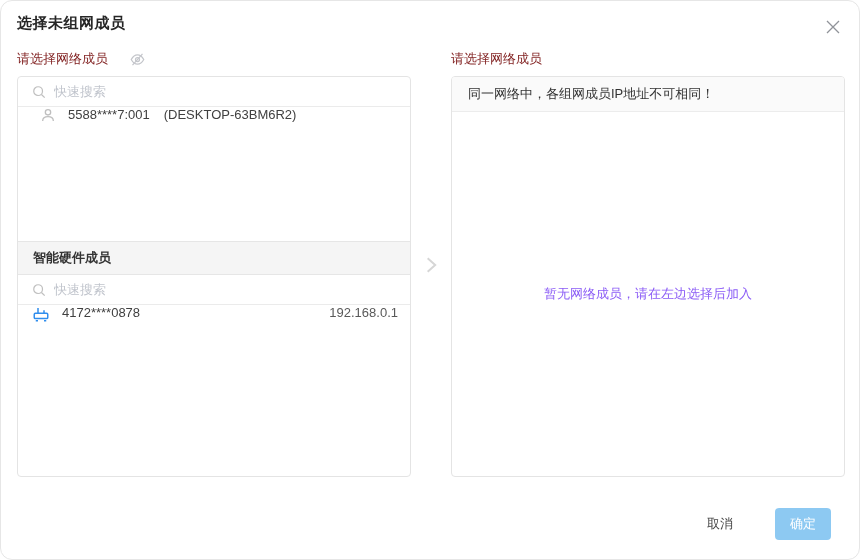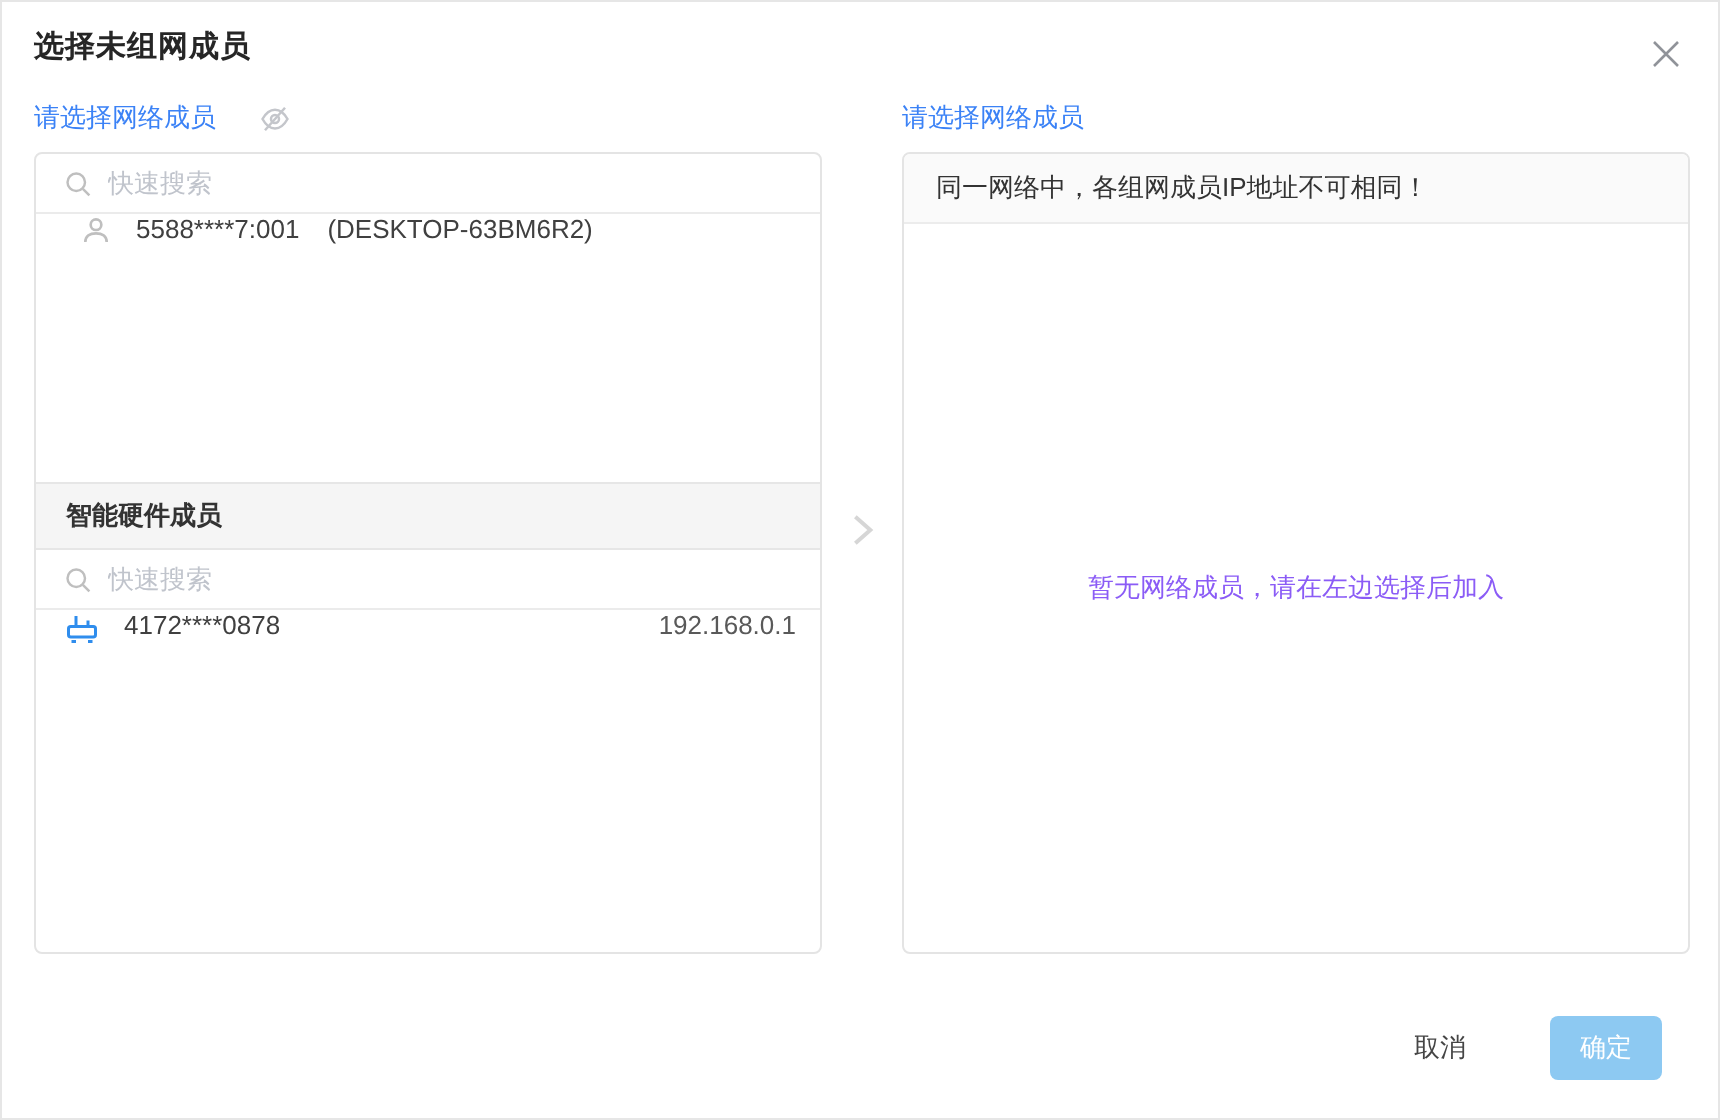--- a/index.html
+++ b/index.html
@@ -4,40 +4,40 @@
 <style>
   * { margin:0; padding:0; box-sizing:border-box; }
   html,body { background:#fff; }
   body { font-family:"Liberation Sans", sans-serif; }
 
   .dialog {
     position:relative;
     width:860px; height:560px;
     background:#fff;
     border:1px solid #e6e6e6;
-    border-radius:0;
+    border-radius:12px;
     overflow:hidden;
   }
 
   .dialog-title {
     position:absolute; left:16px; top:13px;
     font-size:15px; color:#262626; font-weight:600;
     letter-spacing:.5px;
   }
 
   .close-btn {
     position:absolute; right:15px; top:15px;
     width:22px; height:22px;
     display:flex; align-items:center; justify-content:center;
     cursor:pointer; color:#909399;
   }
 
   .col-label {
     position:absolute; top:49px;
-    font-size:13px; color:#3b82f6;
+    font-size:13px; color:#7f1d1d;
     display:flex; align-items:center; gap:22px;
   }
   .col-label.left { left:16px; }
   .col-label.right { left:450px; }
   .eye-icon { display:inline-flex; color:#c4c6cb; cursor:pointer; }
 
   .panel {
     position:absolute; top:75px;
     width:394px; height:401px;
     border:1px solid #e4e4e4;

